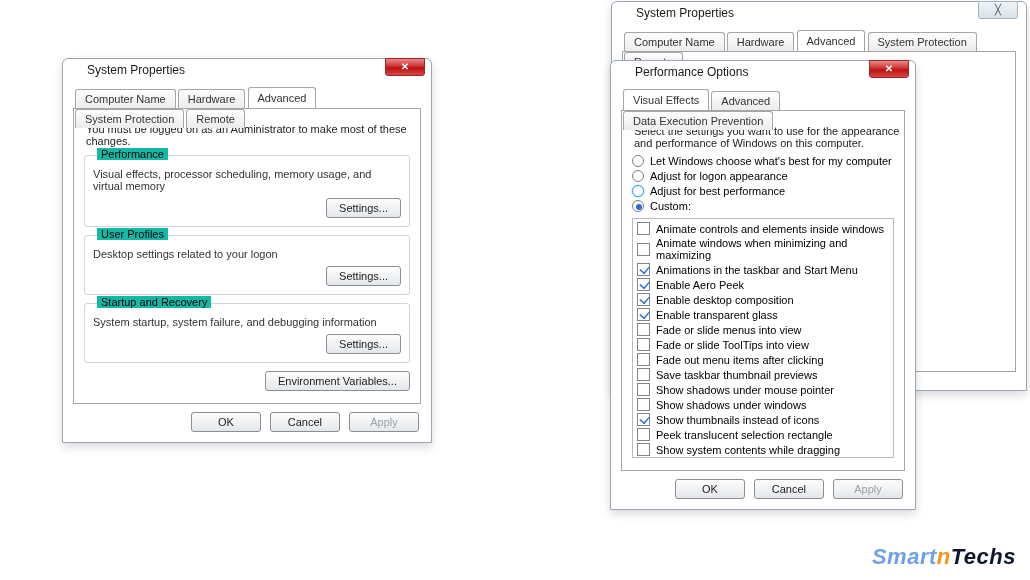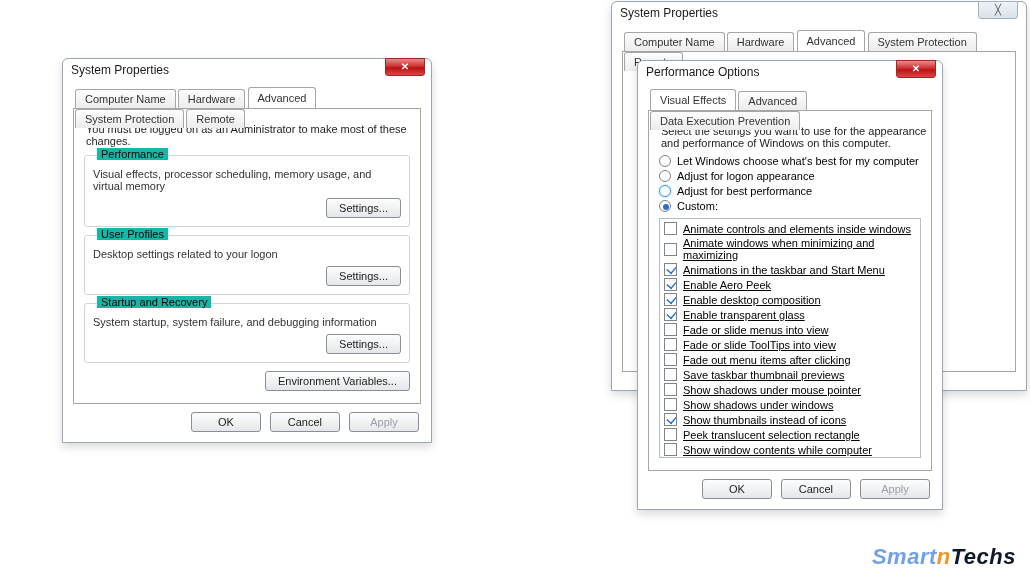--- a/index.html
+++ b/index.html
@@ -19,21 +19,21 @@
   .window {
     position: absolute;
     background: #fff;
     border: 1px solid #9aa6b3;
     border-radius: 6px 6px 0 0;
     box-shadow: 0 4px 10px rgba(0,0,0,0.15);
   }
   .titlebar {
     position: relative;
     height: 24px;
-    padding: 4px 8px;
+    padding: 4px 24px;
     color: #1a1a1a;
   }
   .titlebar .title { font-size: 12px; }
   .close-btn {
     position: absolute;
     right: 6px; top: -1px;
     width: 40px; height: 18px;
     border-radius: 0 0 3px 3px;
     background: linear-gradient(#e88, #c33 45%, #b11 55%, #d44);
     border: 1px solid #9b2828;
@@ -159,21 +159,20 @@
   }
   .radio.highlight .dot { border-color: #39a0e6; box-shadow: 0 0 2px #6cc0f2; }
 
   
   .listbox {
     border: 1px solid #b4bcc4;
     height: 240px;
     overflow-y: scroll;
     padding: 2px 4px;
     background: #fff;
-    text-decoration: underline;
   }
   .ck {
     display: flex;
     align-items: center;
     gap: 6px;
     padding: 1px 0;
     font-size: 11px;
   }
   .ck .box {
     width: 13px; height: 13px;
@@ -274,21 +273,21 @@
       <span class="tab">Computer Name</span>
       <span class="tab">Hardware</span>
       <span class="tab active">Advanced</span>
       <span class="tab">System Protection</span>
       <span class="tab">Remote</span>
     </div>
     <div class="tabcontent" style="height:320px;"></div>
   </div>
 </div>
 
-<div class="window" style="left:637px; top:60px; width:306px;">
+<div class="window" style="left:610px; top:60px; width:306px;">
   <div class="titlebar">
     <span class="title">Performance Options</span>
     <div class="close-btn">
       <span>✕</span>
     </div>
   </div>
   <div class="body-area">
     <div class="tabstrip">
       <span class="tab active">Visual Effects</span>
       <span class="tab">Advanced</span>
@@ -368,21 +367,21 @@
           <div class="ck checked">
             <span class="box"></span>
             <span>Show thumbnails instead of icons</span>
           </div>
           <div class="ck">
             <span class="box"></span>
             <span>Peek translucent selection rectangle</span>
           </div>
           <div class="ck">
             <span class="box"></span>
-            <span>Show window contents while computer</span>
+            <span>Show system contents while dragging</span>
           </div>
           <div class="ck">
             <span class="box"></span>
             <span>Slide open combo boxes</span>
           </div>
         </div>
     </div>
 
     <div class="button-row">
       <span class="btn">OK</span>

